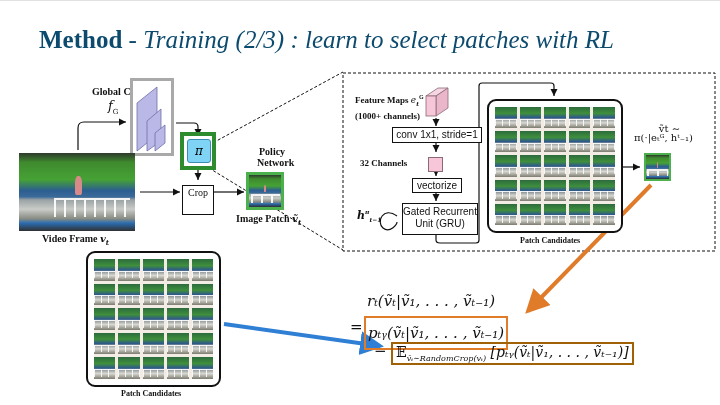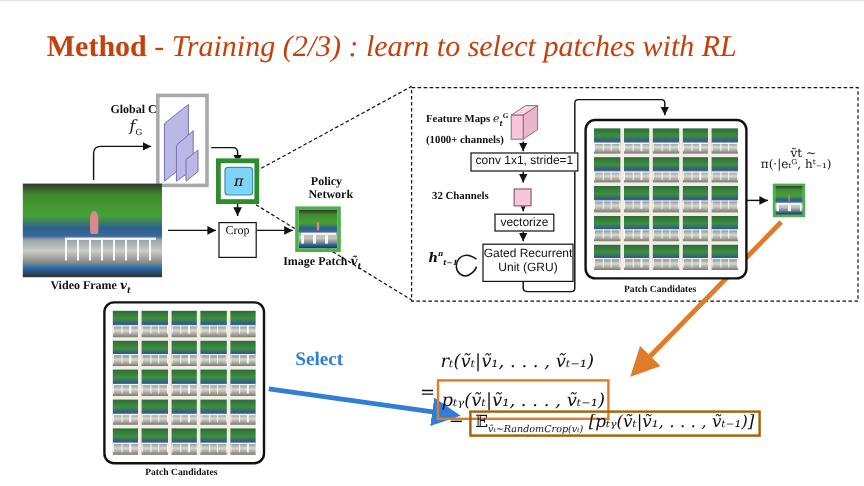--- a/index.html
+++ b/index.html
@@ -1,18 +1,18 @@
 <!DOCTYPE html>
 <html><head>
 <meta charset="utf-8">
 <style>
   html, body { margin: 0; padding: 0; background: #ffffff; }
   body { width: 720px; height: 405px; position: relative; overflow: hidden; font-family: "Liberation Serif", serif; }
   .topline { position: absolute; left: 0; top: 0; width: 720px; height: 1px; background: #e2e2e2; }
-  .title { position: absolute; left: 39px; top: 26px; font-size: 25px; color: #c2410c; white-space: nowrap; }
+  .title { position: absolute; left: 39px; top: 26px; font-size: 25px; color: #0c4a6e; white-space: nowrap; }
   .title .bold { font-weight: bold; }
   .title .ital { font-style: italic; }
   .abs { position: absolute; }
   .lbl { font-weight: bold; font-size: 10px; color: #111; white-space: nowrap; }
   .box { position: absolute; border: 1.3px solid #111; background: #fff; font-family: "Liberation Sans", sans-serif; font-size: 10px; color: #111; text-align: center; line-height: 12px; box-sizing: border-box; }
   .photo { position: absolute; overflow: hidden; background: linear-gradient(to bottom, #2f3a2d 0%, #3f8a2e 12%, #46a235 34%, #2c5e8f 48%, #3a6a9a 56%, #9aa2a4 60%, #c9ccc8 72%, #8a8d84 84%, #2a6cb0 90%, #303030 100%); }
   .photo .rail { position: absolute; left: 30%; right: 4%; top: 58%; height: 22%; border-top: 2px solid #f3f3f3; background: repeating-linear-gradient(to right, rgba(255,255,255,0.9) 0 2px, transparent 2px 10px); }
   .photo .diver { position: absolute; width: 6%; height: 24%; left: 48%; top: 30%; background: #d88a8a; border-radius: 40% 40% 20% 20%; }
   .grid-wrap { position: absolute; border: 2px solid #111; border-radius: 9px; background: #fff; box-sizing: border-box; padding: 6px; }
   .grid { width: 100%; height: 100%; display: grid; grid-template-columns: repeat(5, 1fr); grid-template-rows: repeat(5, 1fr); gap: 3px; background: #f2ece4; }
@@ -186,20 +186,19 @@
       <div class="cell"></div>
       <div class="cell"></div>
       <div class="cell"></div>
       <div class="cell"></div>
       <div class="cell"></div>
     </div>
 </div>
 <div class="abs lbl" style="left:121px;top:389px;font-size:8px;">Patch Candidates</div>
 
 <div class="abs" style="left:246px;top:290px;color:#2f7fd4;font-weight:bold;font-size:16px;text-align:center;line-height:20px;">
-    <div>Select</div>
   </div>
 
 <div class="abs math" style="left:367px;top:292px;font-size:15px;">rₜ(ṽₜ|ṽ₁, . . . , ṽₜ₋₁)</div>
 <div class="abs math" style="left:350px;top:318px;font-size:15px;font-style:normal;">=</div>
 <div class="abs math" style="left:364px;top:316px;font-size:15px;border:2px solid #e07b2a;padding:6px 2px;">pₜᵧ(ṽₜ|ṽ₁, . . . , ṽₜ₋₁)</div>
 <div class="abs math" style="left:374px;top:342px;font-size:15px;font-style:normal;">−</div>
 <div class="abs math" style="left:391px;top:342px;font-size:14px;border:2px solid #a16207;padding:0 3px;"><span style="font-style:normal;">𝔼</span><sub style="font-size:8px;">ṽₜ∼RandomCrop(vₜ)</sub> <span>[pₜᵧ(ṽₜ|ṽ₁, . . . , ṽₜ₋₁)]</span></div>
 
 </body></html>

